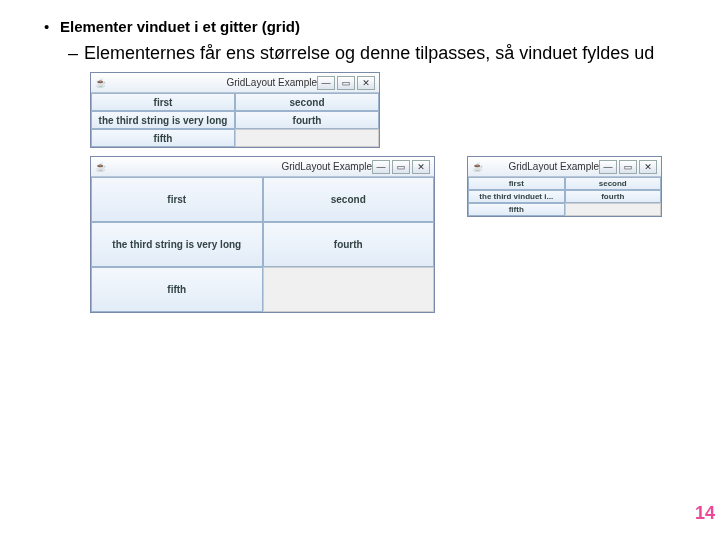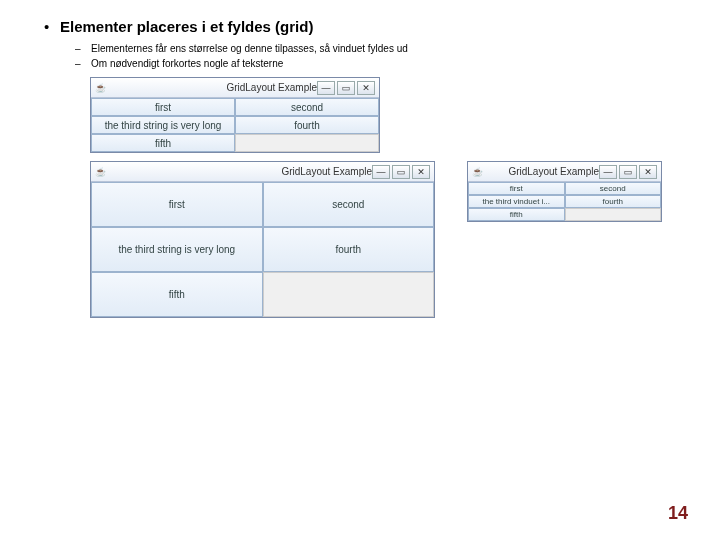--- a/index.html
+++ b/index.html
@@ -17,21 +17,21 @@
     font-weight: bold;
     color: #000;
     padding-bottom: 6px;
     border-bottom: 2px solid #000;
     margin-bottom: 14px;
   }
   .bullets { font-size: 15px; padding-left: 14px; }
   .b1 { margin-bottom: 8px; }
   .b1 .dot { display:inline-block; width:16px; color:#000; }
   .b1 .txt { font-weight: bold; }
-  .b2 { margin-left: 31px; font-size: 10px; margin-bottom: 4px; }
+  .b2 { margin-left: 24px; font-size: 18px; margin-bottom: 4px; }
   .b2 .dash { display:inline-block; width:16px; }
   .windows { margin-top: 8px; margin-left: 60px; position: relative; }
   .win {
     border: 1px solid #7a8aa8;
     background: #fff;
     position: absolute;
   }
   .titlebar {
     background: linear-gradient(#fff,#e8eef7);
     border-bottom: 1px solid #b8c4d8;
@@ -55,20 +55,21 @@
     width: 18px; height: 14px;
     border: 1px solid #9aa;
     background: linear-gradient(#fff,#dde4ee);
     font-size: 9px;
     display:flex; align-items:center; justify-content:center;
     color:#333;
   }
   .grid-body {
     display: grid;
     width: 100%;
+    font-weight: bold;
   }
   .cell {
     border: 1px solid #9cb3ce;
     background: linear-gradient(#f4f8fd,#e2ecf7);
     font-size: 10px;
     color: #344;
     display:flex;
     align-items:center;
     justify-content:center;
     text-align:center;
@@ -78,40 +79,37 @@
   
   .w1 { left: 0; top: 0; width: 290px; }
   .w1 .grid-body { grid-template-columns: 1fr 1fr; grid-auto-rows: 18px; }
   .w2 { left: 0; top: 84px; width: 345px; }
   .w2 .grid-body { grid-template-columns: 1fr 1fr; grid-auto-rows: 45px; }
   .w3 { left: 377px; top: 84px; width: 195px; }
   .w3 .grid-body { grid-template-columns: 1fr 1fr; grid-auto-rows: 13px; }
   .w3 .cell { font-size: 8px; }
   .pagenum {
     position: absolute;
-    right: 32px;
+    right: 5px;
     bottom: 16px;
     font-size: 18px;
     font-weight: bold;
-    color: #7f1d1d;
+    color: #ec4899;
   }
 </style>
 </head>
 <body>
 
 <div class="slide">
   <div class="bullets">
     <div class="b1">
-      <span class="dot">•</span><span class="txt">Elementer placeres i et fyldes (grid)</span>
+      <span class="dot">•</span><span class="txt">Elementer vinduet i et gitter (grid)</span>
     </div>
     <div class="b2">
       <span class="dash">–</span><span>Elementernes får ens størrelse og denne tilpasses, så vinduet fyldes ud</span>
-    </div>
-    <div class="b2">
-      <span class="dash">–</span><span>Om nødvendigt forkortes nogle af teksterne</span>
     </div>
   </div>
 
   <div class="windows" style="height:260px;">
 
     <div class="win w1">
       <div class="titlebar">
         <span class="java-icon">☕</span>
         <span class="title-text">GridLayout Example</span>
         <div class="wcontrols">

